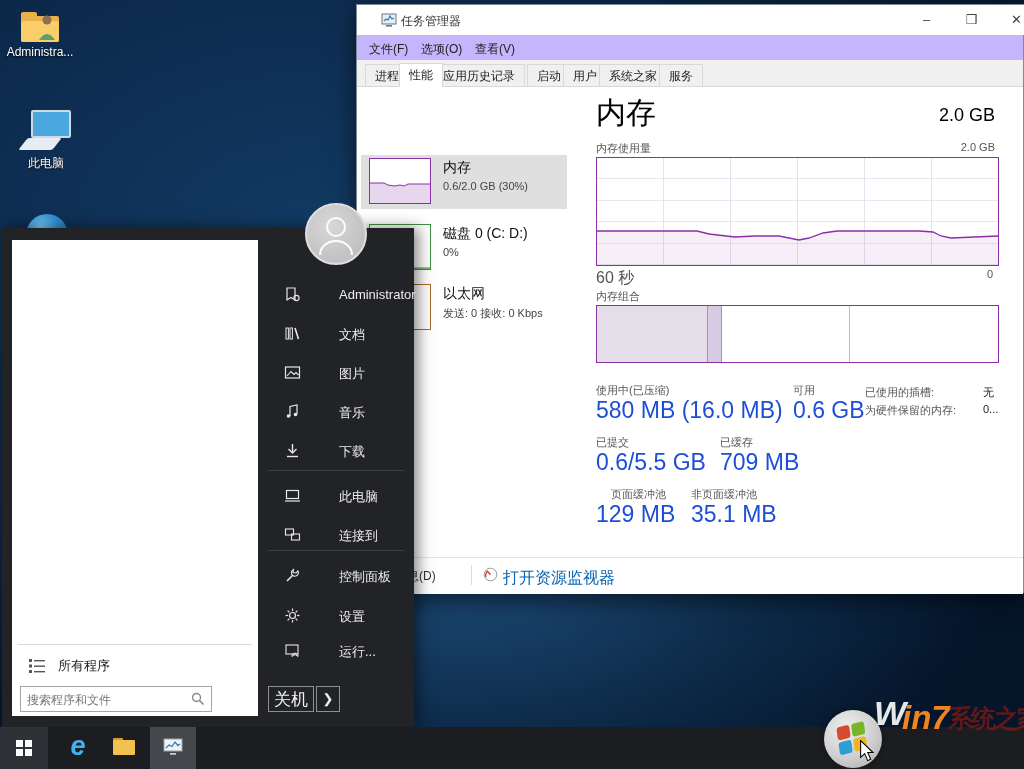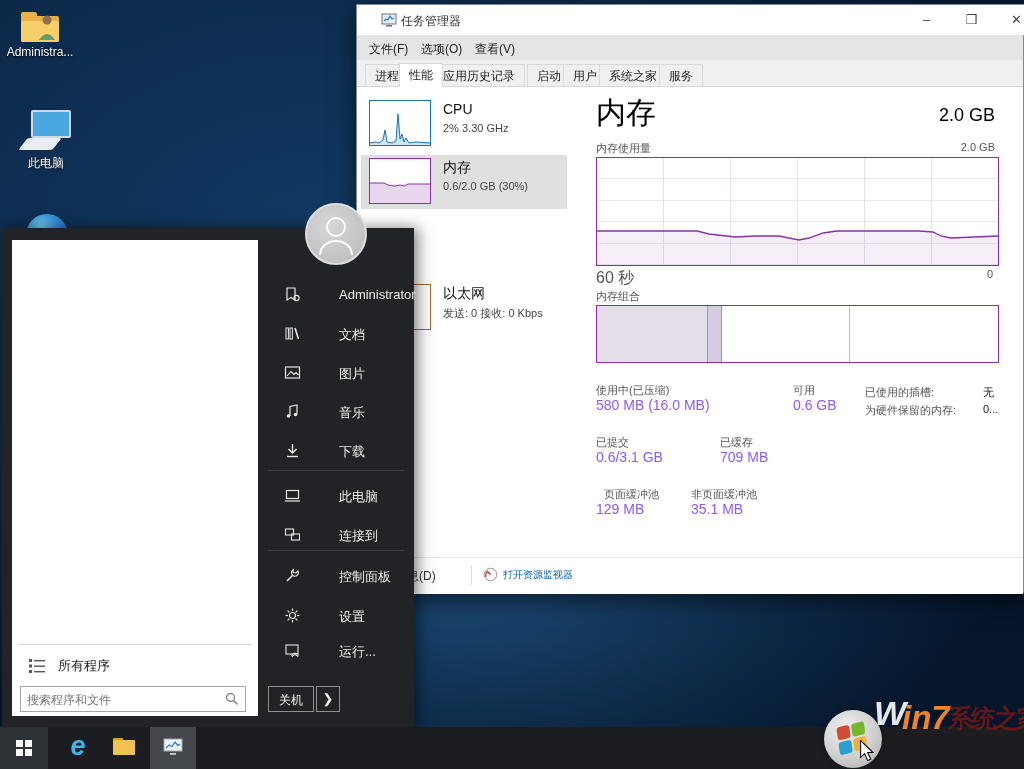--- a/index.html
+++ b/index.html
@@ -27,21 +27,21 @@
   .globe{width:42px;height:42px;border-radius:50%;background:radial-gradient(circle at 35% 35%, #7fd0f2 0%, #2f8fd6 45%, #1b5ca0 100%);}
 
   
   .tm{left:356px;top:4px;width:668px;height:589px;background:#fff;border:1px solid #7e8a94;
       box-shadow:0 8px 22px rgba(0,0,0,.55);box-sizing:border-box;z-index:20;}
   .tm-titlebar{position:absolute;left:0;top:0;width:100%;height:30px;background:#fff;margin-left:16px;}
   .tm-title{position:absolute;left:28px;top:8px;font-size:12px;color:#333;}
   .tm-appicon{position:absolute;left:8px;top:7px;}
   .tm-controls{position:absolute;right:0;top:0;height:30px;display:flex;}
   .tm-ctl{width:45px;height:30px;text-align:center;line-height:30px;font-size:13px;color:#444;}
-  .tm-menubar{position:absolute;left:0;top:30px;width:100%;height:25px;background:#e5e5e5;font-size:12px;color:#222;}
+  .tm-menubar{position:absolute;left:0;top:30px;width:100%;height:25px;background:#c4b5fd;font-size:12px;color:#222;}
   .tm-menu-item{position:absolute;top:6px;}
   .tm-tabs{position:absolute;left:0;top:55px;width:100%;height:27px;background:#f0f0f0;border-bottom:1px solid #d9d9d9;box-sizing:border-box;}
   .tab{position:absolute;top:4px;height:22px;line-height:22px;padding:0 9px;font-size:12px;color:#222;
        border:1px solid #d9d9d9;border-bottom:none;background:#f0f0f0;box-sizing:border-box;}
   .tab.active{background:#fff;height:24px;top:3px;z-index:2;}
 
   
   .side-item{position:absolute;left:4px;width:206px;height:54px;}
   .side-item.selected{background:#dfdfdf;}
   .mini{position:absolute;left:8px;top:3px;width:62px;height:46px;background:#fff;box-sizing:border-box;}
@@ -59,49 +59,49 @@
       repeating-linear-gradient(to bottom, transparent 0px, transparent 20.4px, #ece5f0 20.4px, #ece5f0 21.4px);}
   .axis-l{position:absolute;left:239px;top:263px;font-size:16px;color:#555;}
   .axis-r{position:absolute;left:630px;top:263px;font-size:11px;color:#555;}
   .comp-label{position:absolute;left:239px;top:284px;font-size:11px;color:#555;}
   .comp{position:absolute;left:239px;top:300px;width:401px;height:56px;border:1px solid #8b2fa8;background:#fff;}
   .seg1{position:absolute;left:0;top:0;width:110px;height:56px;background:#e4dee9;border-right:1px solid #a88fc5;}
   .seg2{position:absolute;left:111px;top:0;width:13px;height:56px;background:#d7cae3;border-right:1px solid #a88fc5;}
   .seg-div{position:absolute;left:252px;top:0;width:1px;height:56px;background:#c6b6d4;}
 
   .stat-label{position:absolute;font-size:11px;color:#555;white-space:nowrap;}
-  .stat-value{position:absolute;font-size:14px;font-weight:300;color:#8b5cf6;white-space:nowrap;}
+  .stat-value{position:absolute;font-size:23px;font-weight:300;color:#1d4ed8;white-space:nowrap;}
   .hw-label{position:absolute;font-size:11px;color:#555;white-space:nowrap;}
   .hw-value{position:absolute;font-size:11px;color:#222;white-space:nowrap;}
 
   .tm-status{position:absolute;left:0;top:552px;width:100%;height:36px;border-top:1px solid #e5e5e5;background:#fff;}
   .st-detail{position:absolute;left:14px;top:10px;font-size:12px;color:#333;}
   .st-sep{position:absolute;left:114px;top:7px;width:1px;height:20px;background:#dcdcdc;}
-  .st-link{position:absolute;left:146px;top:10px;font-size:10px;color:#0563b1;}
+  .st-link{position:absolute;left:146px;top:10px;font-size:16px;color:#0563b1;}
   .st-gauge{position:absolute;left:126px;top:9px;}
 
   
   .smenu{left:2px;top:228px;width:412px;height:499px;background:#222326;z-index:30;box-shadow:4px 0 14px rgba(0,0,0,.5);}
   .sm-left{position:absolute;left:10px;top:12px;width:246px;height:476px;background:#fff;}
   .sm-divider{position:absolute;left:6px;top:404px;width:234px;height:1px;background:#d9d9d9;}
   .sm-allprog{position:absolute;left:10px;top:414px;height:24px;color:#222;font-size:13px;}
   .sm-allprog .lbl{position:absolute;left:36px;top:3px;white-space:nowrap;}
-  .sm-search{position:absolute;left:8px;top:446px;width:226px;height:26px;border:1px solid #a5a5a5;background:#fff;box-sizing:border-box;}
+  .sm-search{position:absolute;left:8px;top:446px;width:192px;height:26px;border:1px solid #a5a5a5;background:#fff;box-sizing:border-box;}
   .sm-search input{position:absolute;left:4px;top:2px;width:190px;height:20px;border:none;outline:none;font-size:12px;color:#333;
                    font-family:"Liberation Sans",sans-serif;background:transparent;}
   .sm-search .mag{position:absolute;right:6px;top:5px;}
   .sm-right{position:absolute;left:256px;top:0;width:156px;height:499px;}
   .avatar{position:absolute;left:47px;top:-25px;width:62px;height:62px;border-radius:50%;
           background:radial-gradient(circle at 40% 35%, #d7d7d7, #b9b9b9);border:2px solid #dfdfdf;box-sizing:border-box;}
   .sm-item{position:absolute;left:10px;width:140px;height:24px;color:#ececec;font-size:13px;}
   .sm-item .lbl{position:absolute;left:42px;top:3px;white-space:nowrap;margin-left:29px;}
   .sm-item .ic{position:absolute;left:16px;top:2px;}
   .sm-hr{position:absolute;left:10px;width:136px;height:1px;background:#3c3d40;}
   .shutdown{position:absolute;left:10px;top:458px;height:26px;}
-  .sd-btn{position:absolute;left:0;top:0;width:46px;height:26px;border:1px solid #8f8f8f;color:#f0f0f0;font-size:12px;
+  .sd-btn{position:absolute;left:0;top:0;width:46px;height:26px;border:1px solid #8f8f8f;color:#f0f0f0;font-size:17px;
           text-align:center;line-height:26px;box-sizing:border-box;}
   .sd-arrow{position:absolute;left:48px;top:0;width:24px;height:26px;border:1px solid #8f8f8f;color:#f0f0f0;font-size:13px;
           text-align:center;line-height:24px;box-sizing:border-box;}
 
   
   .taskbar{left:0;top:727px;width:1024px;height:42px;background:#1b1d20;z-index:40;}
   .tb-start{position:absolute;left:0;top:0;width:48px;height:42px;background:#2e3237;}
   .winlogo{position:absolute;left:16px;top:13px;width:16px;height:16px;display:grid;grid-template-columns:7px 7px;grid-template-rows:7px 7px;gap:2px;}
   .winlogo div{background:#fff;}
   .tb-btn{position:absolute;top:0;width:44px;height:42px;}
@@ -179,42 +179,42 @@
     <div class="tm-tabs">
       <div class="tab" style="left:8px;">进程</div>
       <div class="tab active" style="left:42px;">性能</div>
       <div class="tab" style="left:76px;">应用历史记录</div>
       <div class="tab" style="left:170px;">启动</div>
       <div class="tab" style="left:206px;">用户</div>
       <div class="tab" style="left:242px;">系统之家</div>
       <div class="tab" style="left:302px;">服务</div>
     </div>
 
-    <div class="side-item" style="top:92px;">
-      <div class="mini" style="border:1px solid #1673b5;">
-        <svg width="60" height="44" viewBox="0 0 60 44" preserveAspectRatio="none">
-          <polygon fill="#cfe5f3" points="0,42 6,41 9,42 13,39 15,29 17,41 22,42 26,40 28,13 30,38 32,33 34,41 36,37 39,42 46,41 60,42 60,44 0,44"></polygon>
-          <polyline fill="none" stroke="#1673b5" stroke-width="1" points="0,42 6,41 9,42 13,39 15,29 17,41 22,42 26,40 28,13 30,38 32,33 34,41 36,37 39,42 46,41 60,42"></polyline>
-        </svg>
-      </div>
-      <div class="side-tt">CPU</div>
-      <div class="side-sub">2% 3.30 GHz</div>
-    </div>
 
     <div class="side-item selected" style="top:150px;">
       <div class="mini" style="border:1px solid #8b2fa8;">
         <svg width="60" height="44" viewBox="0 0 60 44" preserveAspectRatio="none">
           <polygon fill="#e7d7ee" points="0,24 14,24 18,26 24,27 30,26 34,27 38,25 60,25 60,44 0,44"></polygon>
           <polyline fill="none" stroke="#8b2fa8" stroke-width="1" points="0,24 14,24 18,26 24,27 30,26 34,27 38,25 60,25"></polyline>
         </svg>
       </div>
       <div class="side-tt">内存</div>
       <div class="side-sub">0.6/2.0 GB (30%)</div>
     </div>
 
+    <div class="side-item" style="top:216px;">
+      <div class="mini" style="border:1px solid #3f8f3f;">
+        <svg width="60" height="44" viewBox="0 0 60 44" preserveAspectRatio="none">
+          <polygon fill="#b5d6a8" points="0,43 14,43 17,26 19,38 21,16 23,40 25,43 31,41 33,43 60,43 60,44 0,44"></polygon>
+          <polyline fill="none" stroke="#3f8f3f" stroke-width="1" points="0,43 14,43 17,26 19,38 21,16 23,40 25,43 31,41 33,43 60,43"></polyline>
+        </svg>
+      </div>
+      <div class="side-tt">磁盘 0 (C: D:)</div>
+      <div class="side-sub">0%</div>
+    </div>
 
     <div class="side-item" style="top:276px;">
       <div class="mini" style="border:1px solid #a9692b;">
         <svg width="60" height="44" viewBox="0 0 60 44">
           <rect x="14" y="2" width="5" height="41" fill="#f0e0cb" stroke="#a9692b" stroke-width="1"></rect>
           <rect x="24" y="2" width="5" height="41" fill="#f0e0cb" stroke="#a9692b" stroke-width="1"></rect>
         </svg>
       </div>
       <div class="side-tt">以太网</div>
       <div class="side-sub">发送: 0 接收: 0 Kbps</div>
@@ -245,25 +245,25 @@
     <div class="stat-value" style="left:239px;top:392px;">580 MB (16.0 MB)</div>
     <div class="stat-label" style="left:436px;top:378px;">可用</div>
     <div class="stat-value" style="left:436px;top:392px;">0.6 GB</div>
 
     <div class="hw-label" style="left:508px;top:380px;">已使用的插槽:</div>
     <div class="hw-value" style="left:626px;top:380px;">无</div>
     <div class="hw-label" style="left:508px;top:398px;">为硬件保留的内存:</div>
     <div class="hw-value" style="left:626px;top:398px;">0...</div>
 
     <div class="stat-label" style="left:239px;top:430px;">已提交</div>
-    <div class="stat-value" style="left:239px;top:444px;">0.6/3.1 GB</div>
+    <div class="stat-value" style="left:239px;top:444px;">0.6/5.5 GB</div>
     <div class="stat-label" style="left:363px;top:430px;">已缓存</div>
     <div class="stat-value" style="left:363px;top:444px;">709 MB</div>
 
-    <div class="stat-label" style="left:247px;top:482px;">页面缓冲池</div>
+    <div class="stat-label" style="left:254px;top:482px;">页面缓冲池</div>
     <div class="stat-value" style="left:239px;top:496px;">129 MB</div>
     <div class="stat-label" style="left:334px;top:482px;">非页面缓冲池</div>
     <div class="stat-value" style="left:334px;top:496px;">35.1 MB</div>
 
     <div class="tm-status">
       <svg class="abs" style="left:-2px;top:9px;" width="15" height="15" viewBox="0 0 15 15">
         <circle cx="7.5" cy="7.5" r="6.5" fill="none" stroke="#666"></circle>
           <polyline points="4.5,9 7.5,5.5 10.5,9" fill="none" stroke="#666" stroke-width="1.2"></polyline>
       </svg>
       <div class="st-detail">简略信息(D)</div>

